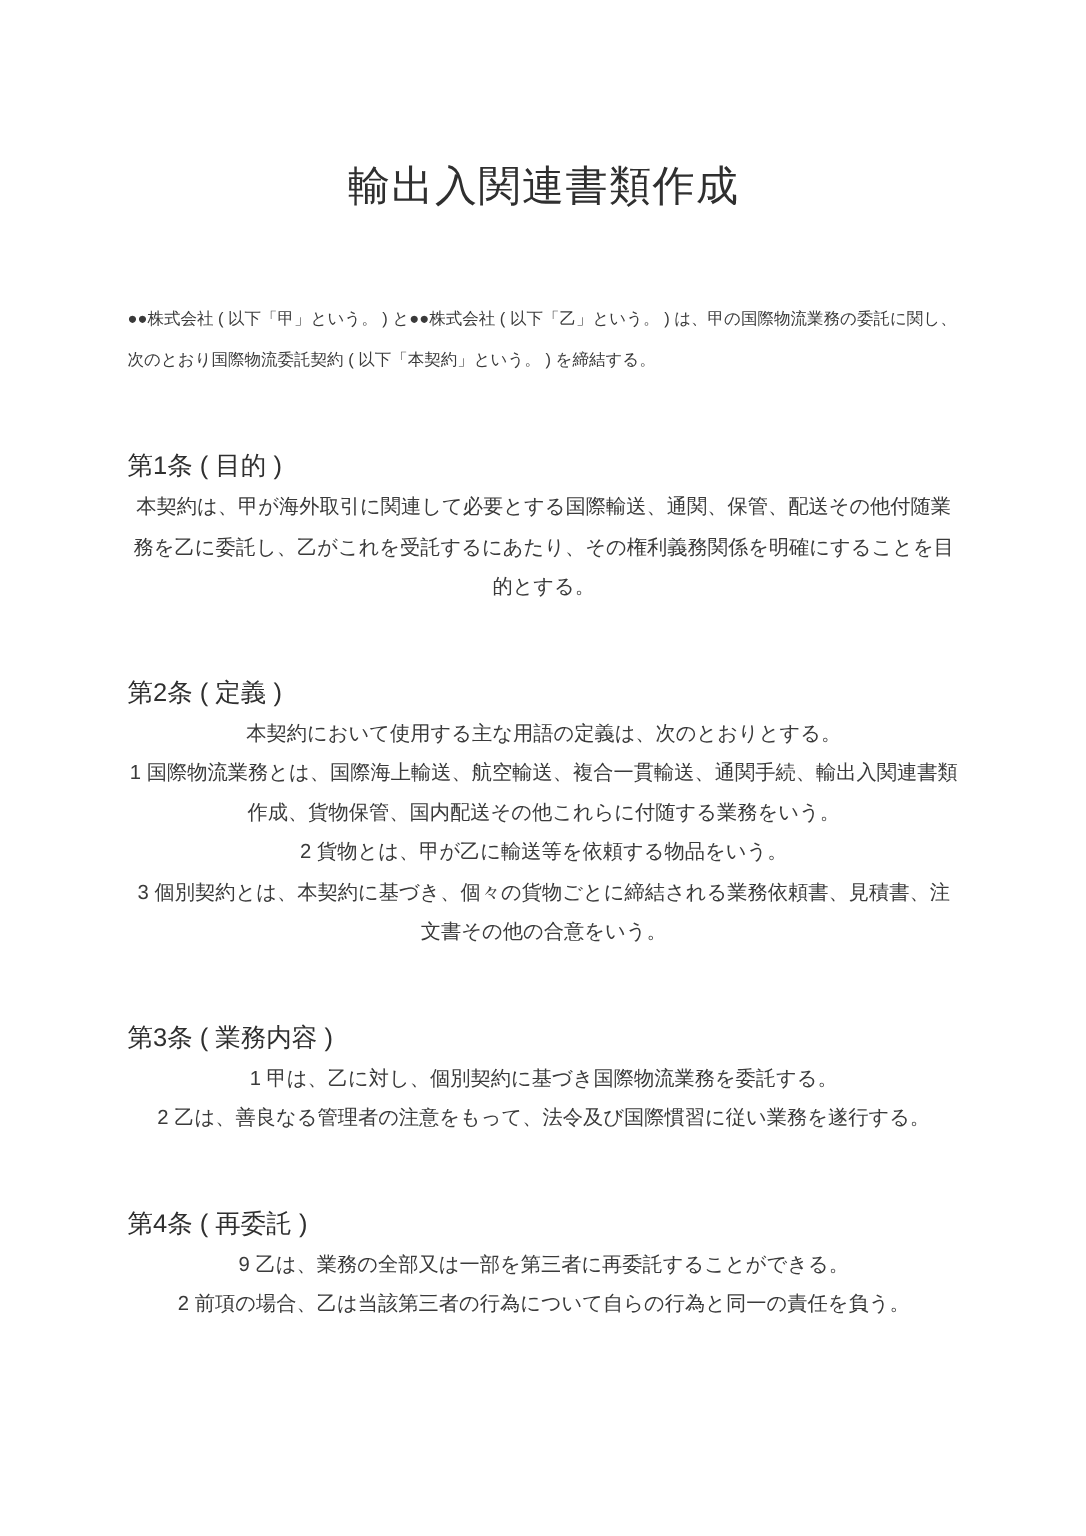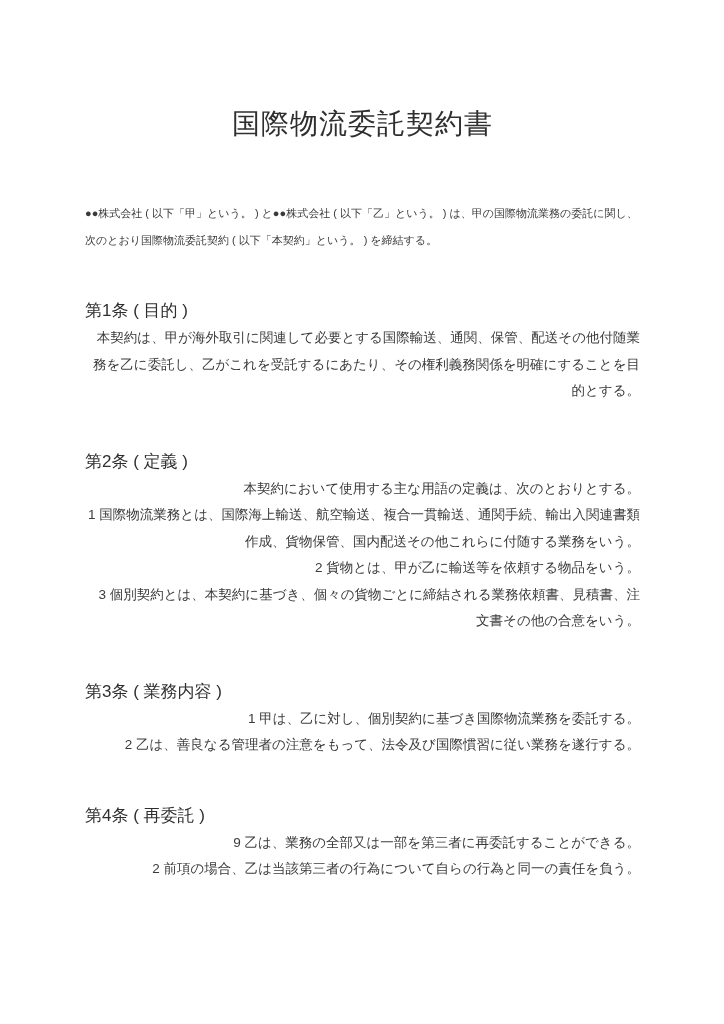--- a/index.html
+++ b/index.html
@@ -44,32 +44,32 @@
     margin: 0;
     font-size: 17px;
     line-height: 27px;
     font-weight: 400;
     color: #2f2f2f;
   }
   .article p {
     margin: 0;
     font-size: 13.5px;
     line-height: 26.5px;
-    text-align: right;
+    text-align: center;
   }
   .article .clauses {
     margin-top: 1px;
   }
 </style>
 </head>
 <body>
 
 <main class="page">
 
-  <h1 class="doc-title">国際物流委託契約書</h1>
+  <h1 class="doc-title">輸出入関連書類作成</h1>
 
   <p class="preamble">●●株式会社 ( 以下「甲」という。 ) と●●株式会社 ( 以下「乙」という。 ) は、甲の国際物流業務の委託に関し、次のとおり国際物流委託契約 ( 以下「本契約」という。 ) を締結する。</p>
 
   <section class="article">
     <h2>第1条 ( 目的 )</h2>
     <div class="clauses">
       <p>本契約は、甲が海外取引に関連して必要とする国際輸送、通関、保管、配送その他付随業務を乙に委託し、乙がこれを受託するにあたり、その権利義務関係を明確にすることを目的とする。</p>
     </div>
   </section>
 

